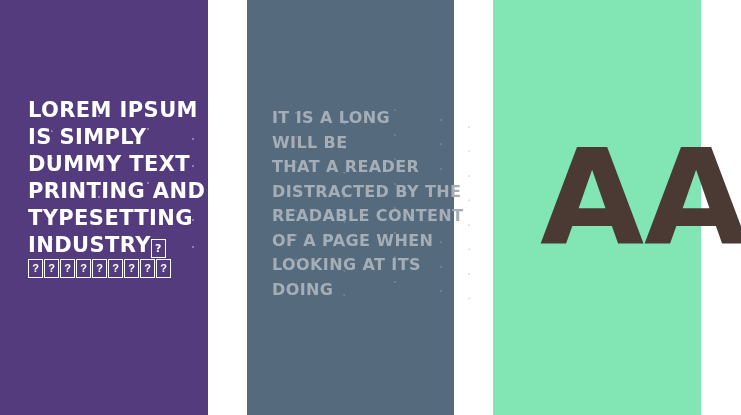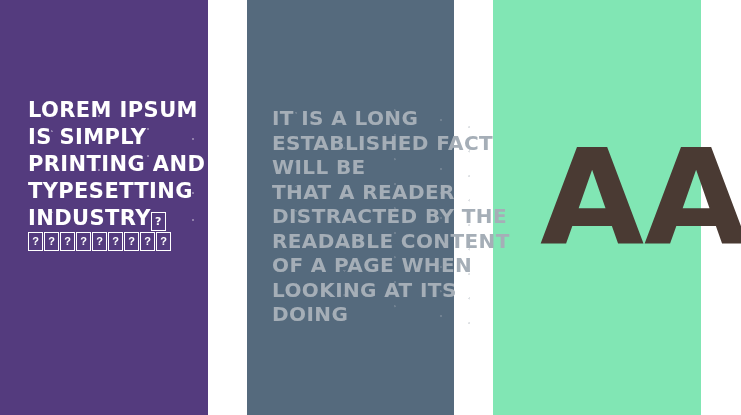--- a/index.html
+++ b/index.html
@@ -87,21 +87,21 @@
   }
 
   
   .body-copy {
     position:absolute;
     left:272px;
     top:106px;
     width:215px;
   }
   .body-copy .line {
-    font-size:20px;
+    font-size:16px;
     line-height:24.5px;
     color:#a5aeb7;
     white-space:nowrap;
     position:relative;
   }
 
   
   .glyph-pair {
     position:absolute;
     left:540px;
@@ -132,39 +132,39 @@
 
   <div class="panel panel-purple"></div>
 
   <div class="panel panel-slate"></div>
 
   <div class="panel panel-mint"></div>
 
   <div class="headline">
     <span class="grunge-text line">LOREM IPSUM</span>
     <span class="grunge-text line">IS SIMPLY</span>
+    <span class="grunge-text line">DUMMY TEXT</span>
     <span class="grunge-text line">PRINTING AND</span>
     <span class="grunge-text line">TYPESETTING</span>
     <span class="grunge-text line"><span>INDUSTRY</span><span class="tofu">?</span></span>
     <span class="tofu-line">
       <span class="tofu">?</span>
       <span class="tofu">?</span>
       <span class="tofu">?</span>
       <span class="tofu">?</span>
       <span class="tofu">?</span>
       <span class="tofu">?</span>
       <span class="tofu">?</span>
       <span class="tofu">?</span>
       <span class="tofu">?</span>
     </span>
   </div>
 
   <div class="body-copy">
     <span class="grunge-text line">IT IS A LONG</span>
-    <span class="grunge-text line">ESTABLISHED FACT</span>
     <span class="grunge-text line">WILL BE</span>
     <span class="grunge-text line">THAT A READER</span>
     <span class="grunge-text line">DISTRACTED BY THE</span>
     <span class="grunge-text line">READABLE CONTENT</span>
     <span class="grunge-text line">OF A PAGE WHEN</span>
     <span class="grunge-text line">LOOKING AT ITS</span>
     <span class="grunge-text line">DOING</span>
   </div>
 
   <div class="glyph-pair">

